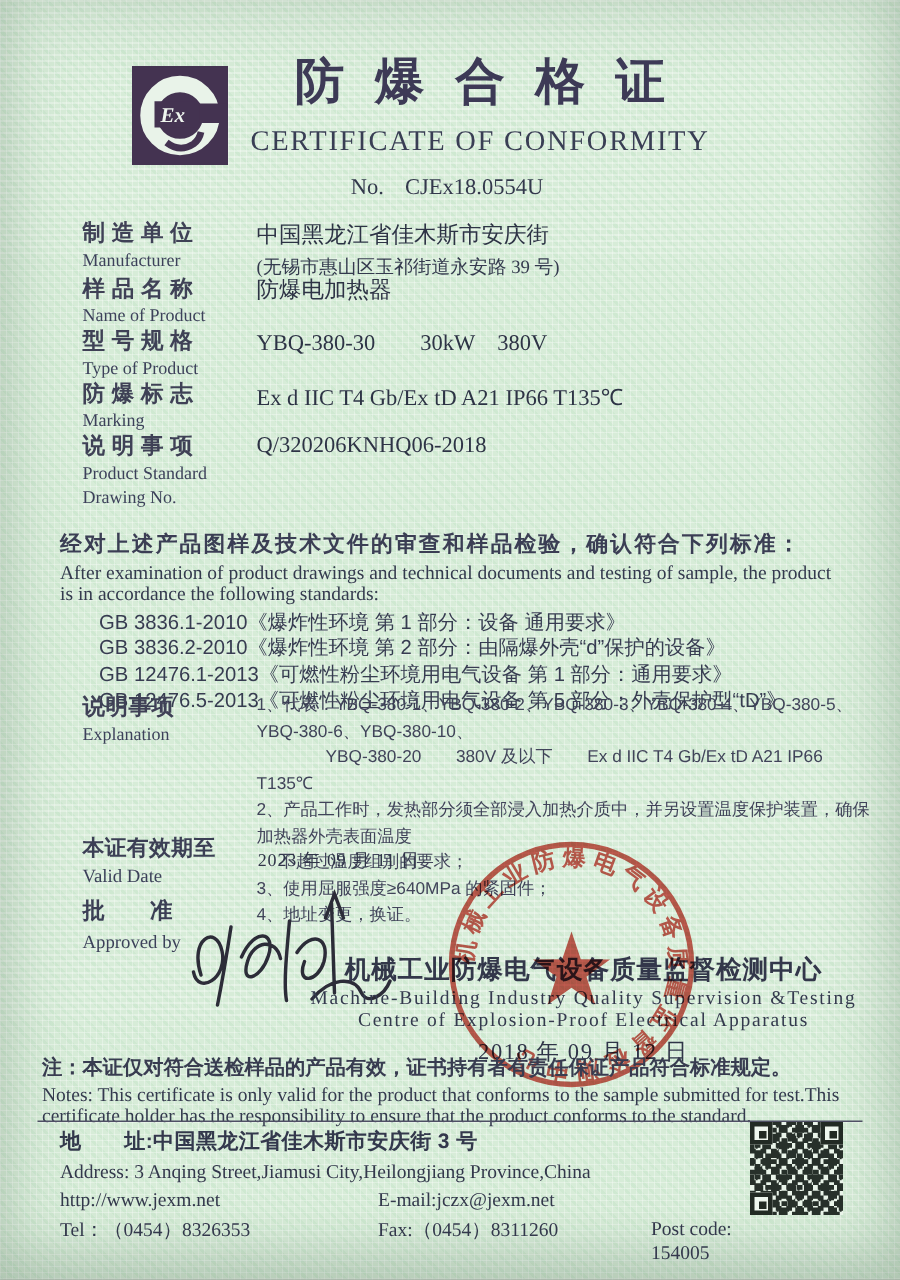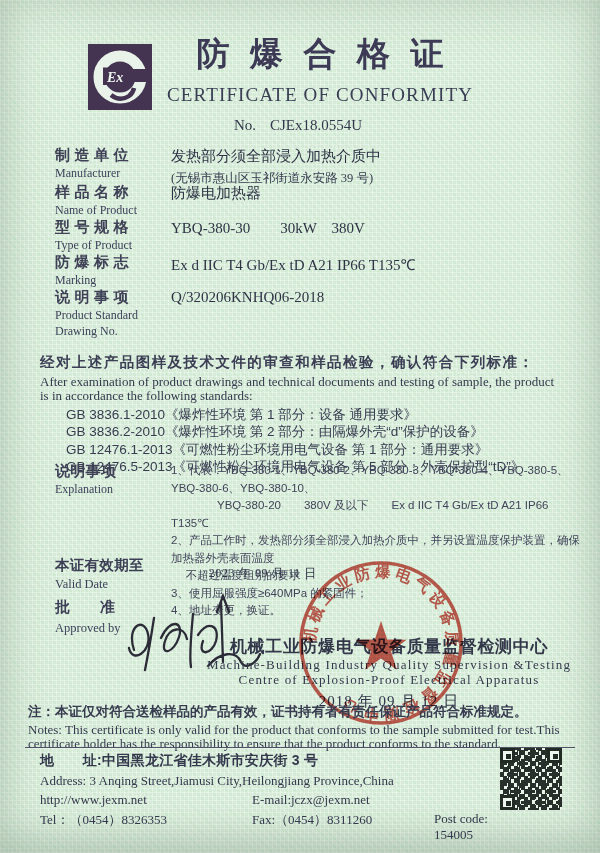--- a/index.html
+++ b/index.html
@@ -40,21 +40,21 @@
   .std-items{margin-top:2px;padding-left:26px;}
   .std-item{font-size:13.5px;line-height:17.6px;color:#373c51;}
 
   
   .explain{position:absolute;left:55px;top:462px;right:14px;display:flex;}
   .explain .flabel{width:116px;}
   .explain .flabel .cn{letter-spacing:.02em;}
   .explain-items{flex:1;font-size:11.5px;line-height:17.5px;color:#41445a;}
 
   
-  .valid{position:absolute;left:55px;top:556px;display:flex;gap:37px;}
+  .valid{position:absolute;left:55px;top:556px;display:flex;}
   .valid .cn{font-size:14.5px;font-weight:bold;letter-spacing:.02em;color:#3c3f55;}
   .valid .en{font-family:"Liberation Serif",serif;font-size:12.5px;margin-top:2px;color:#3c415a;}
   .vdate{margin-left:28px;font-family:"Liberation Serif",serif;font-size:12px;padding-top:9px;letter-spacing:.05em;color:#2f3448;}
 
   
   .approve{position:absolute;left:55px;top:598px;}
   .approve .cn{font-size:15px;font-weight:bold;color:#3c3f55;}
   .approve .en{font-family:"Liberation Serif",serif;font-size:12.5px;margin-top:4px;color:#3c415a;}
   .signature{position:absolute;left:118px;top:590px;}
 
@@ -115,21 +115,21 @@
     </div>
   </div>
 
   <div class="fields">
     <div class="frow tall">
       <div class="flabel">
           <div class="cn">制造单位</div>
         <div class="en">Manufacturer</div>
         </div>
       <div class="fvalue">
-          <div>发热部分须全部浸入加热介质中</div>
+          <div>中国黑龙江省佳木斯市安庆街</div>
         <div class="extra">(无锡市惠山区玉祁街道永安路 39 号)</div>
         </div>
     </div>
     <div class="frow">
       <div class="flabel">
           <div class="cn">样品名称</div>
         <div class="en">Name of Product</div>
         </div>
       <div class="fvalue">防爆电加热器</div>
     </div>

